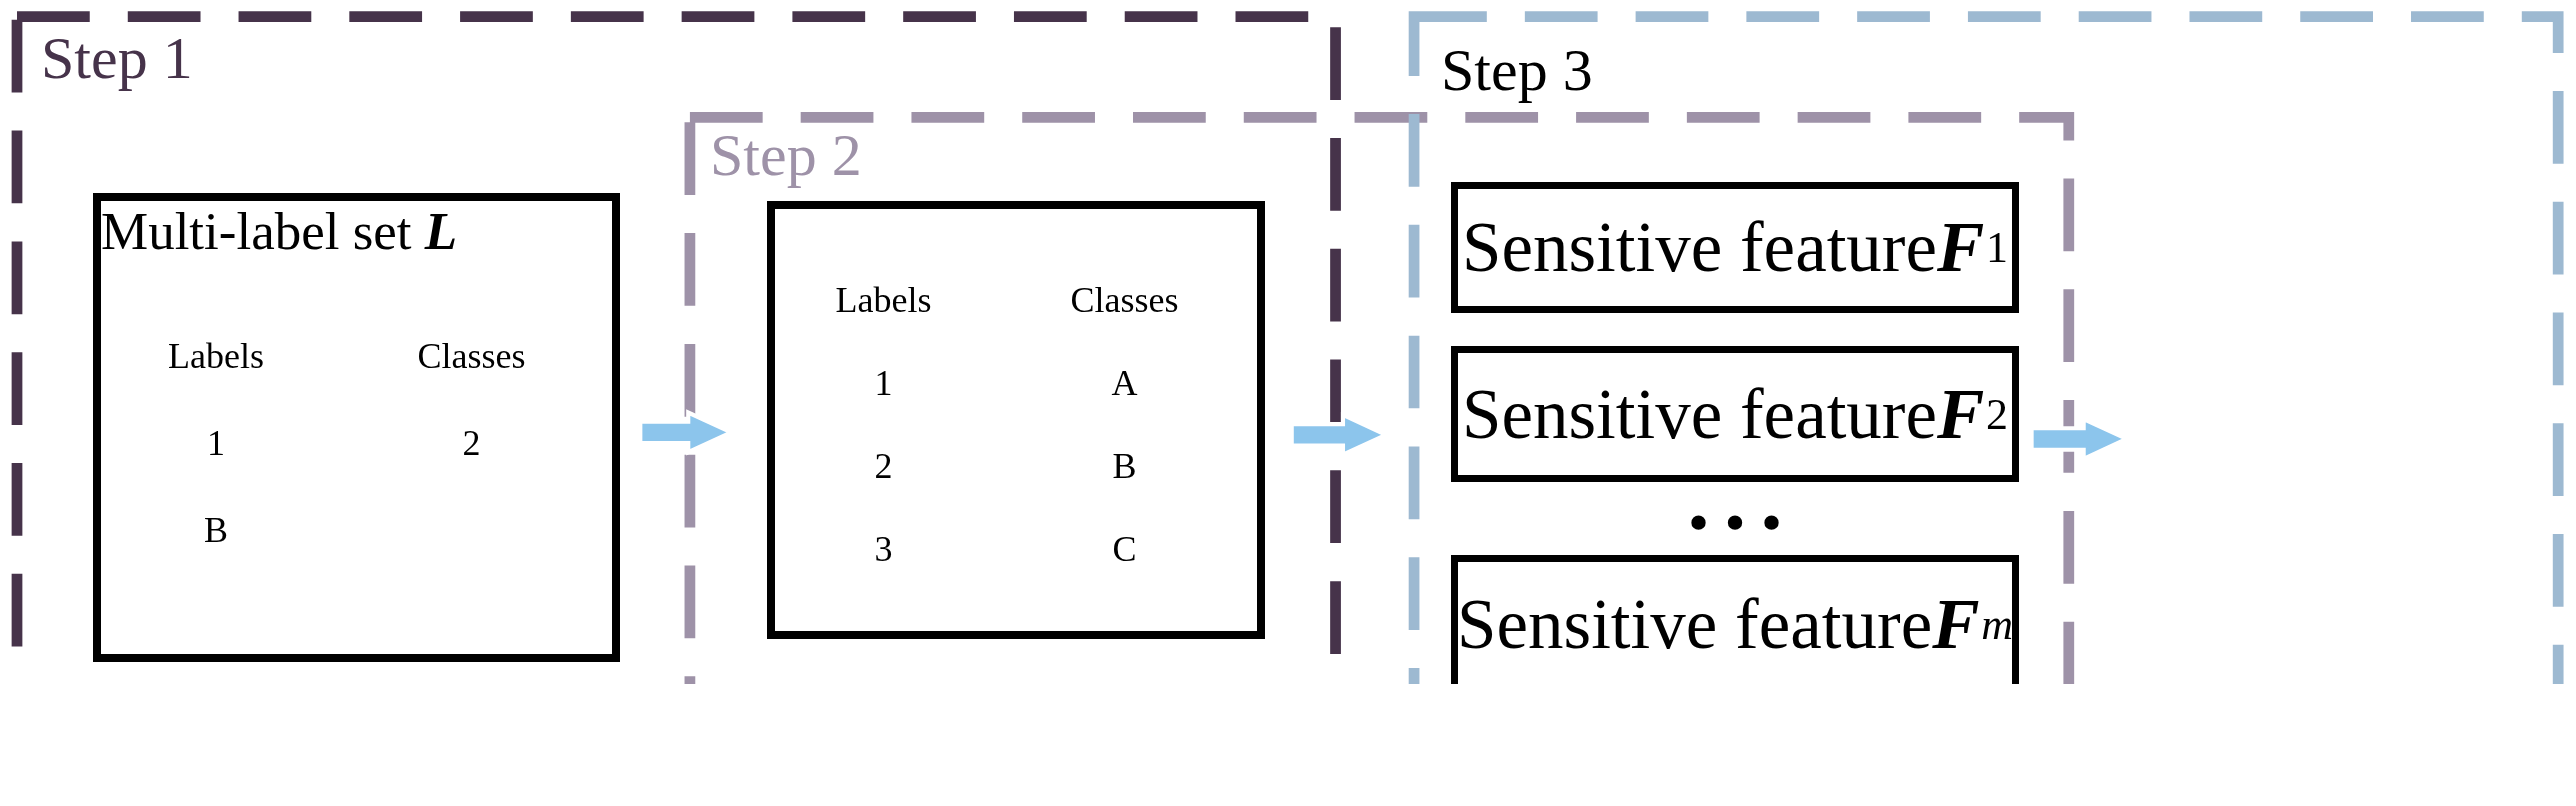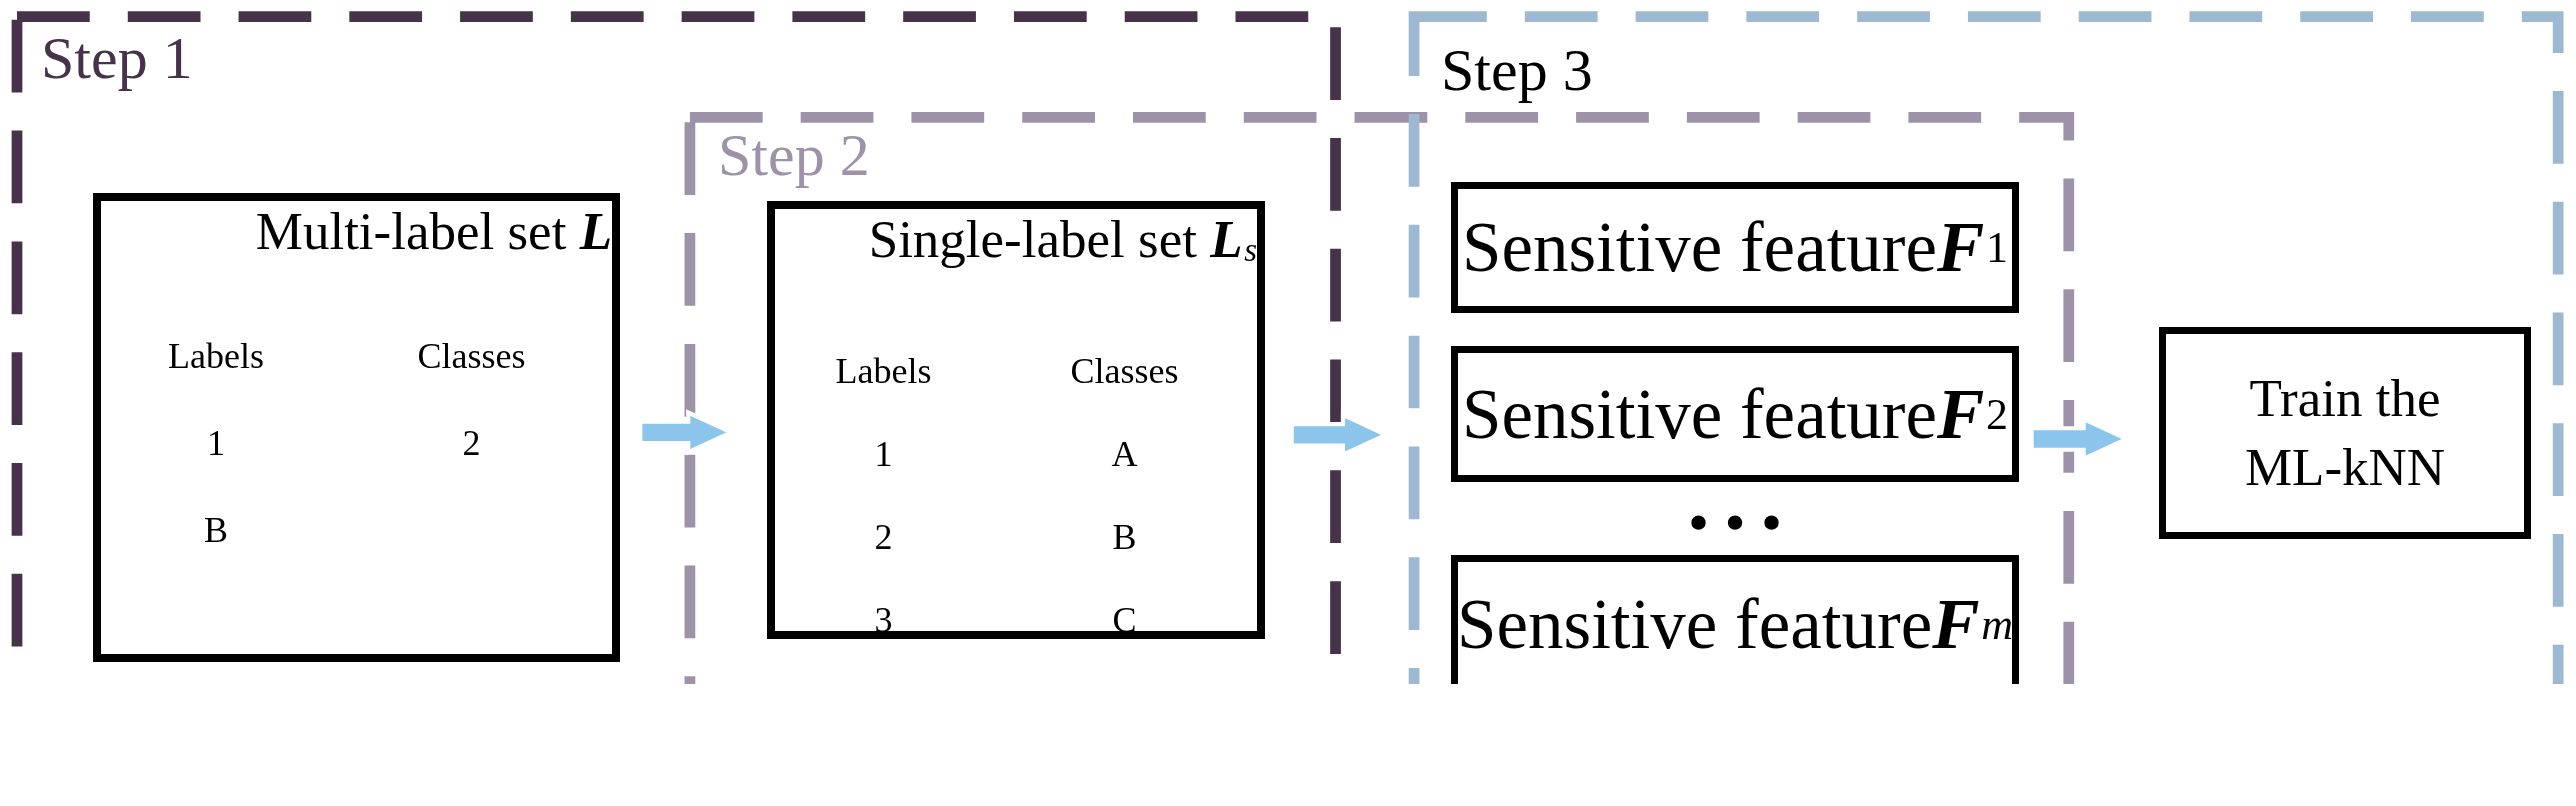--- a/index.html
+++ b/index.html
@@ -17,34 +17,34 @@
     left: 0; top: 0;
     width: 2576px; height: 806px;
   }
   .step-label {
     position: absolute;
     font-size: 60px;
     line-height: 66px;
     white-space: nowrap;
   }
   .step-label.s1 { left: 41px;   top: 25px;  color: #46334a; }
-  .step-label.s2 { left: 710px;  top: 122px; color: #9e92a8; margin-left: 8px; }
+  .step-label.s2 { left: 710px;  top: 122px; color: #9e92a8; }
   .step-label.s3 { left: 1441px; top: 37px;  color: #000000; }
 
   .box {
     position: absolute;
     background: #ffffff;
     border: 8.3px solid #000000;
     box-sizing: border-box;
   }
   .box.b1 { left: 93px; top: 193px; width: 527px; height: 469px; }
   .box.b2 { left: 767px; top: 201px; width: 498px; height: 438px; }
 
   .box .title {
-    text-align: right;
+    text-align: left;
     font-size: 53px;
     line-height: 60px;
     white-space: nowrap;
   }
   .sym { font-weight: bold; font-style: italic; }
   .sub { font-size: 0.62em; vertical-align: -0.12em; margin-left: 1.7px; }
   .sub.it { font-style: italic; }
 
   .tbl {
     display: grid;
@@ -128,21 +128,20 @@
     <div class="tbl">
       <div>Labels</div>
       <div>Classes</div>
       <div>1</div>
       <div>2</div>
       <div>B</div>
     </div>
   </div>
 
   <div class="box b2">
-    <div class="title"><span>Single-label set </span><span class="sym">L</span><span class="sub it">s</span></div>
     <div class="tbl">
       <div>Labels</div>
       <div>Classes</div>
       <div>1</div>
       <div>A</div>
       <div>2</div>
       <div>B</div>
       <div>3</div>
       <div>C</div>
     </div>
@@ -161,19 +160,15 @@
     </div>
 
   <div class="dots">•••</div>
 
   <div class="fbox fm">
       <span>Sensitive feature </span>
       <span class="sym">F</span>
       <span class="sub it">m</span>
     </div>
 
-  <div class="train">
-    <span>Train the</span>
-    <span>ML-kNN</span>
-  </div>
 
 </div>
 
 
 </body></html>

